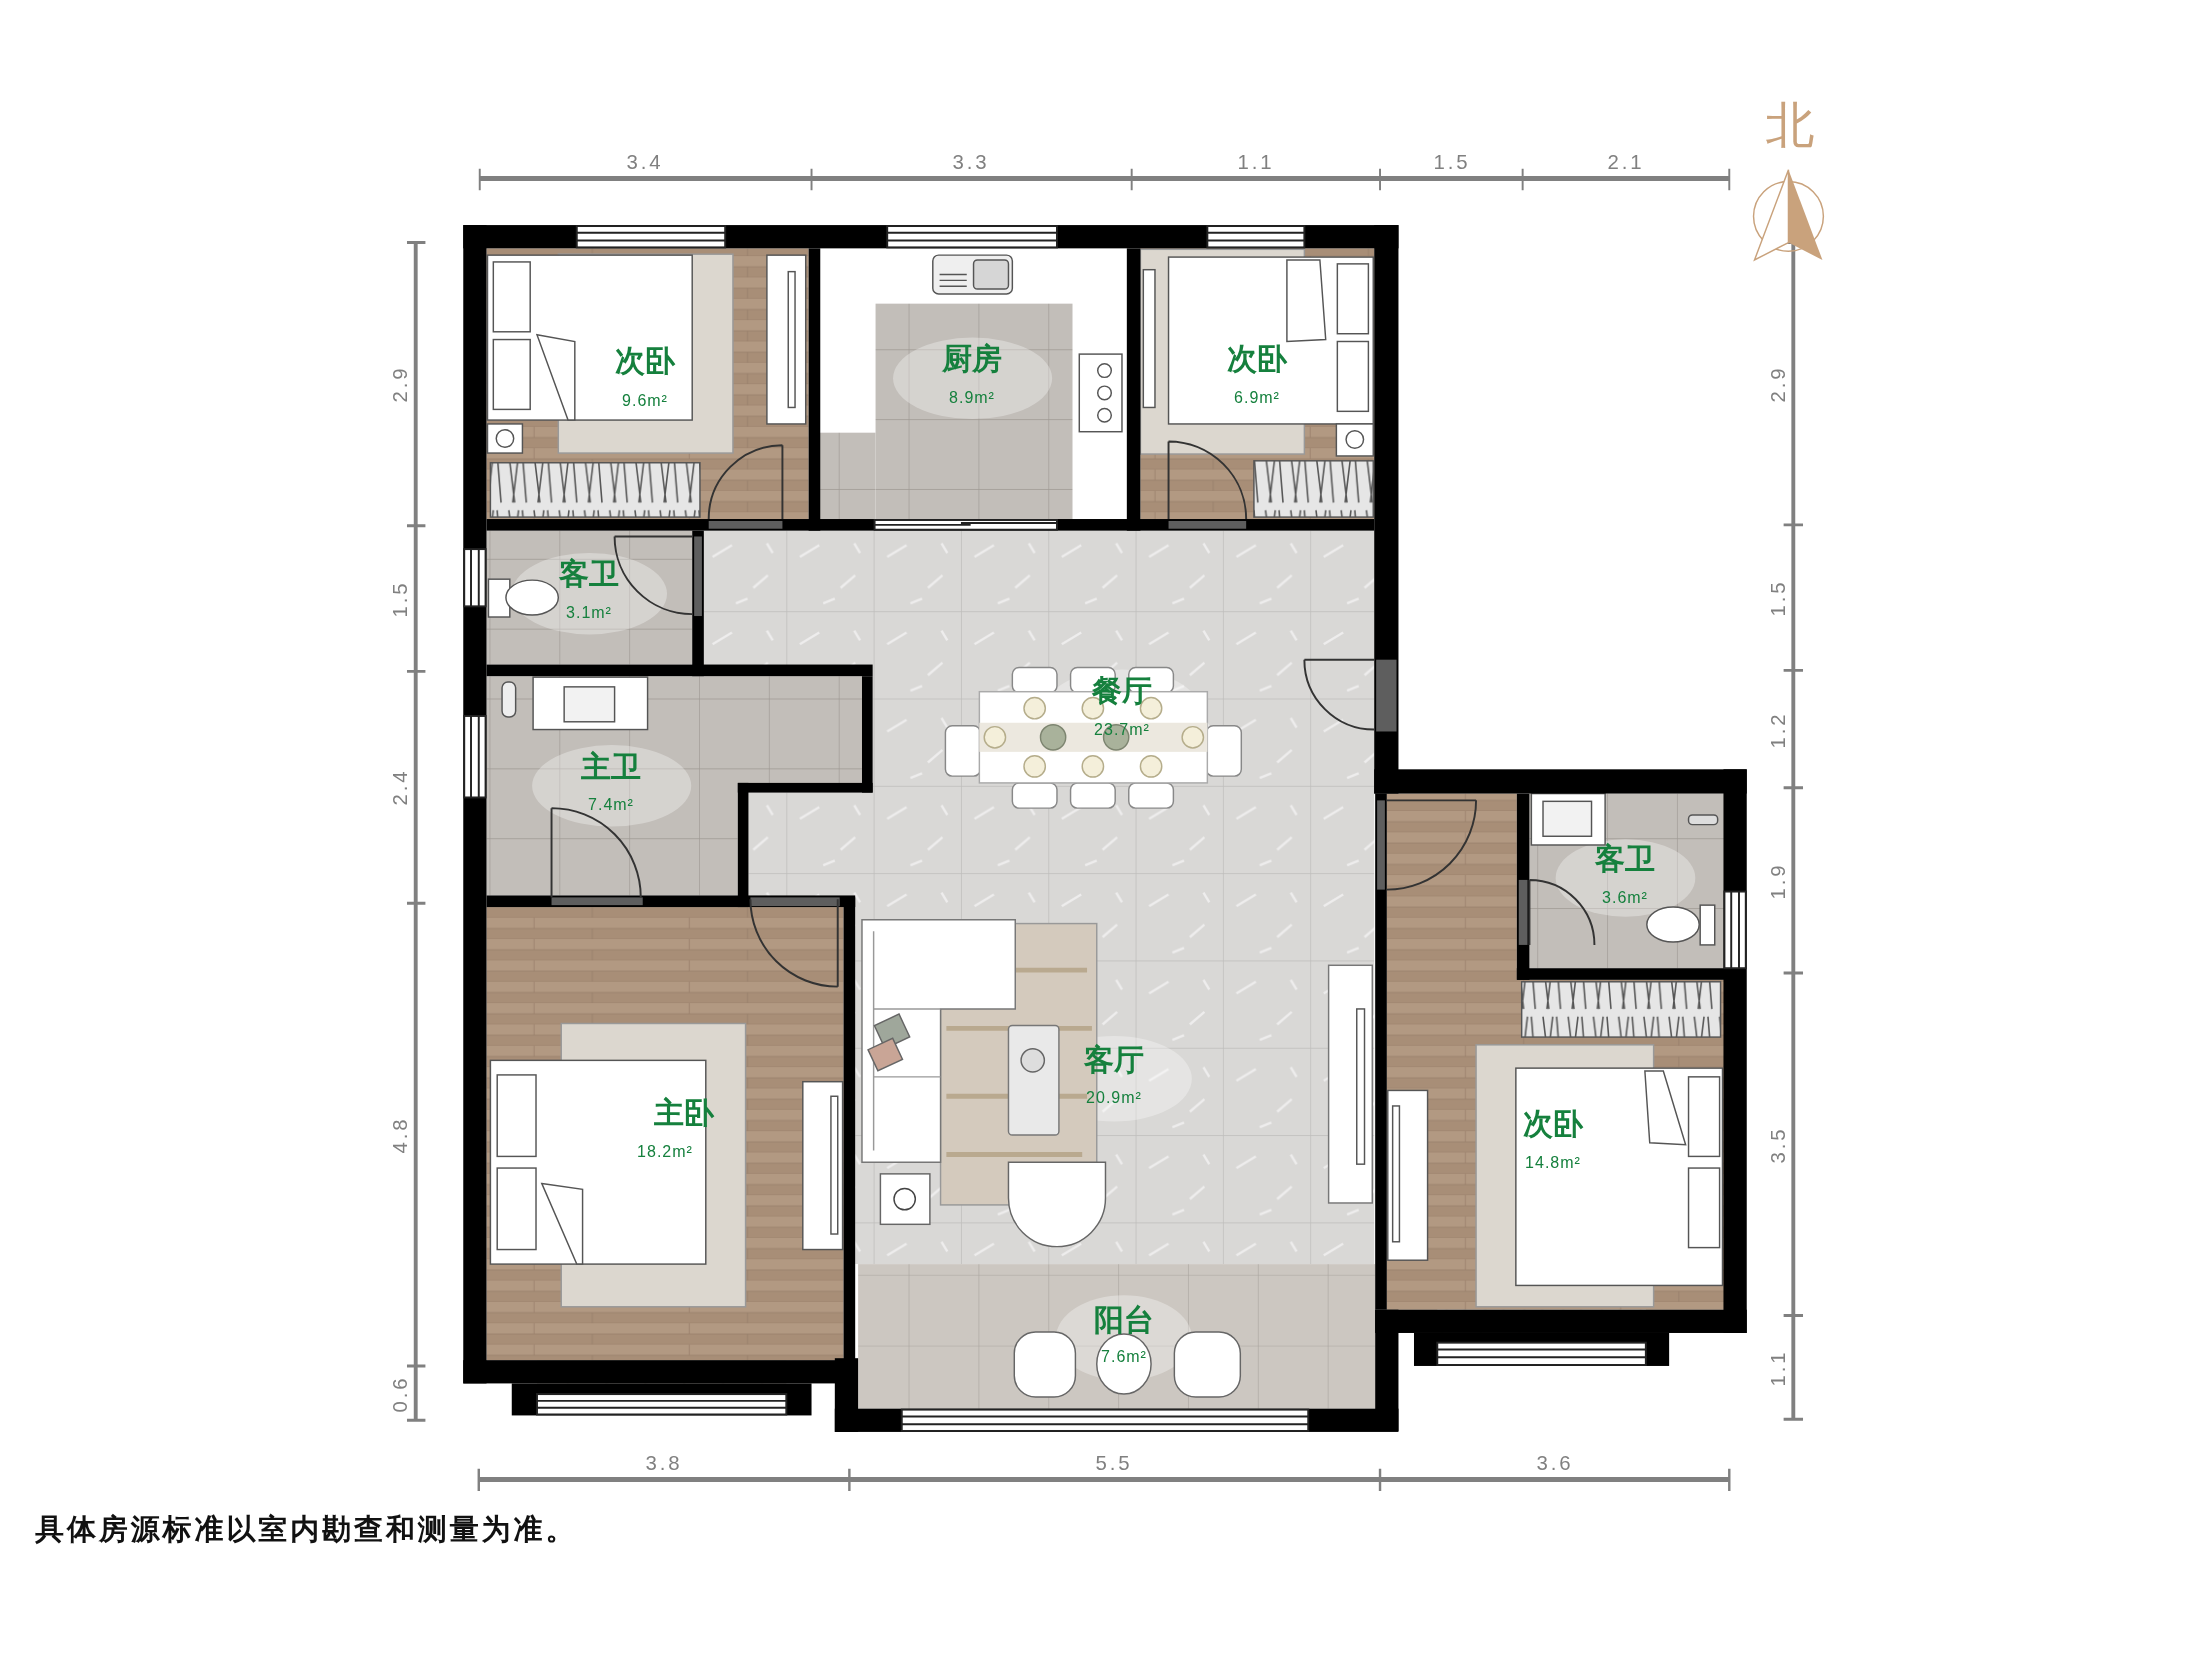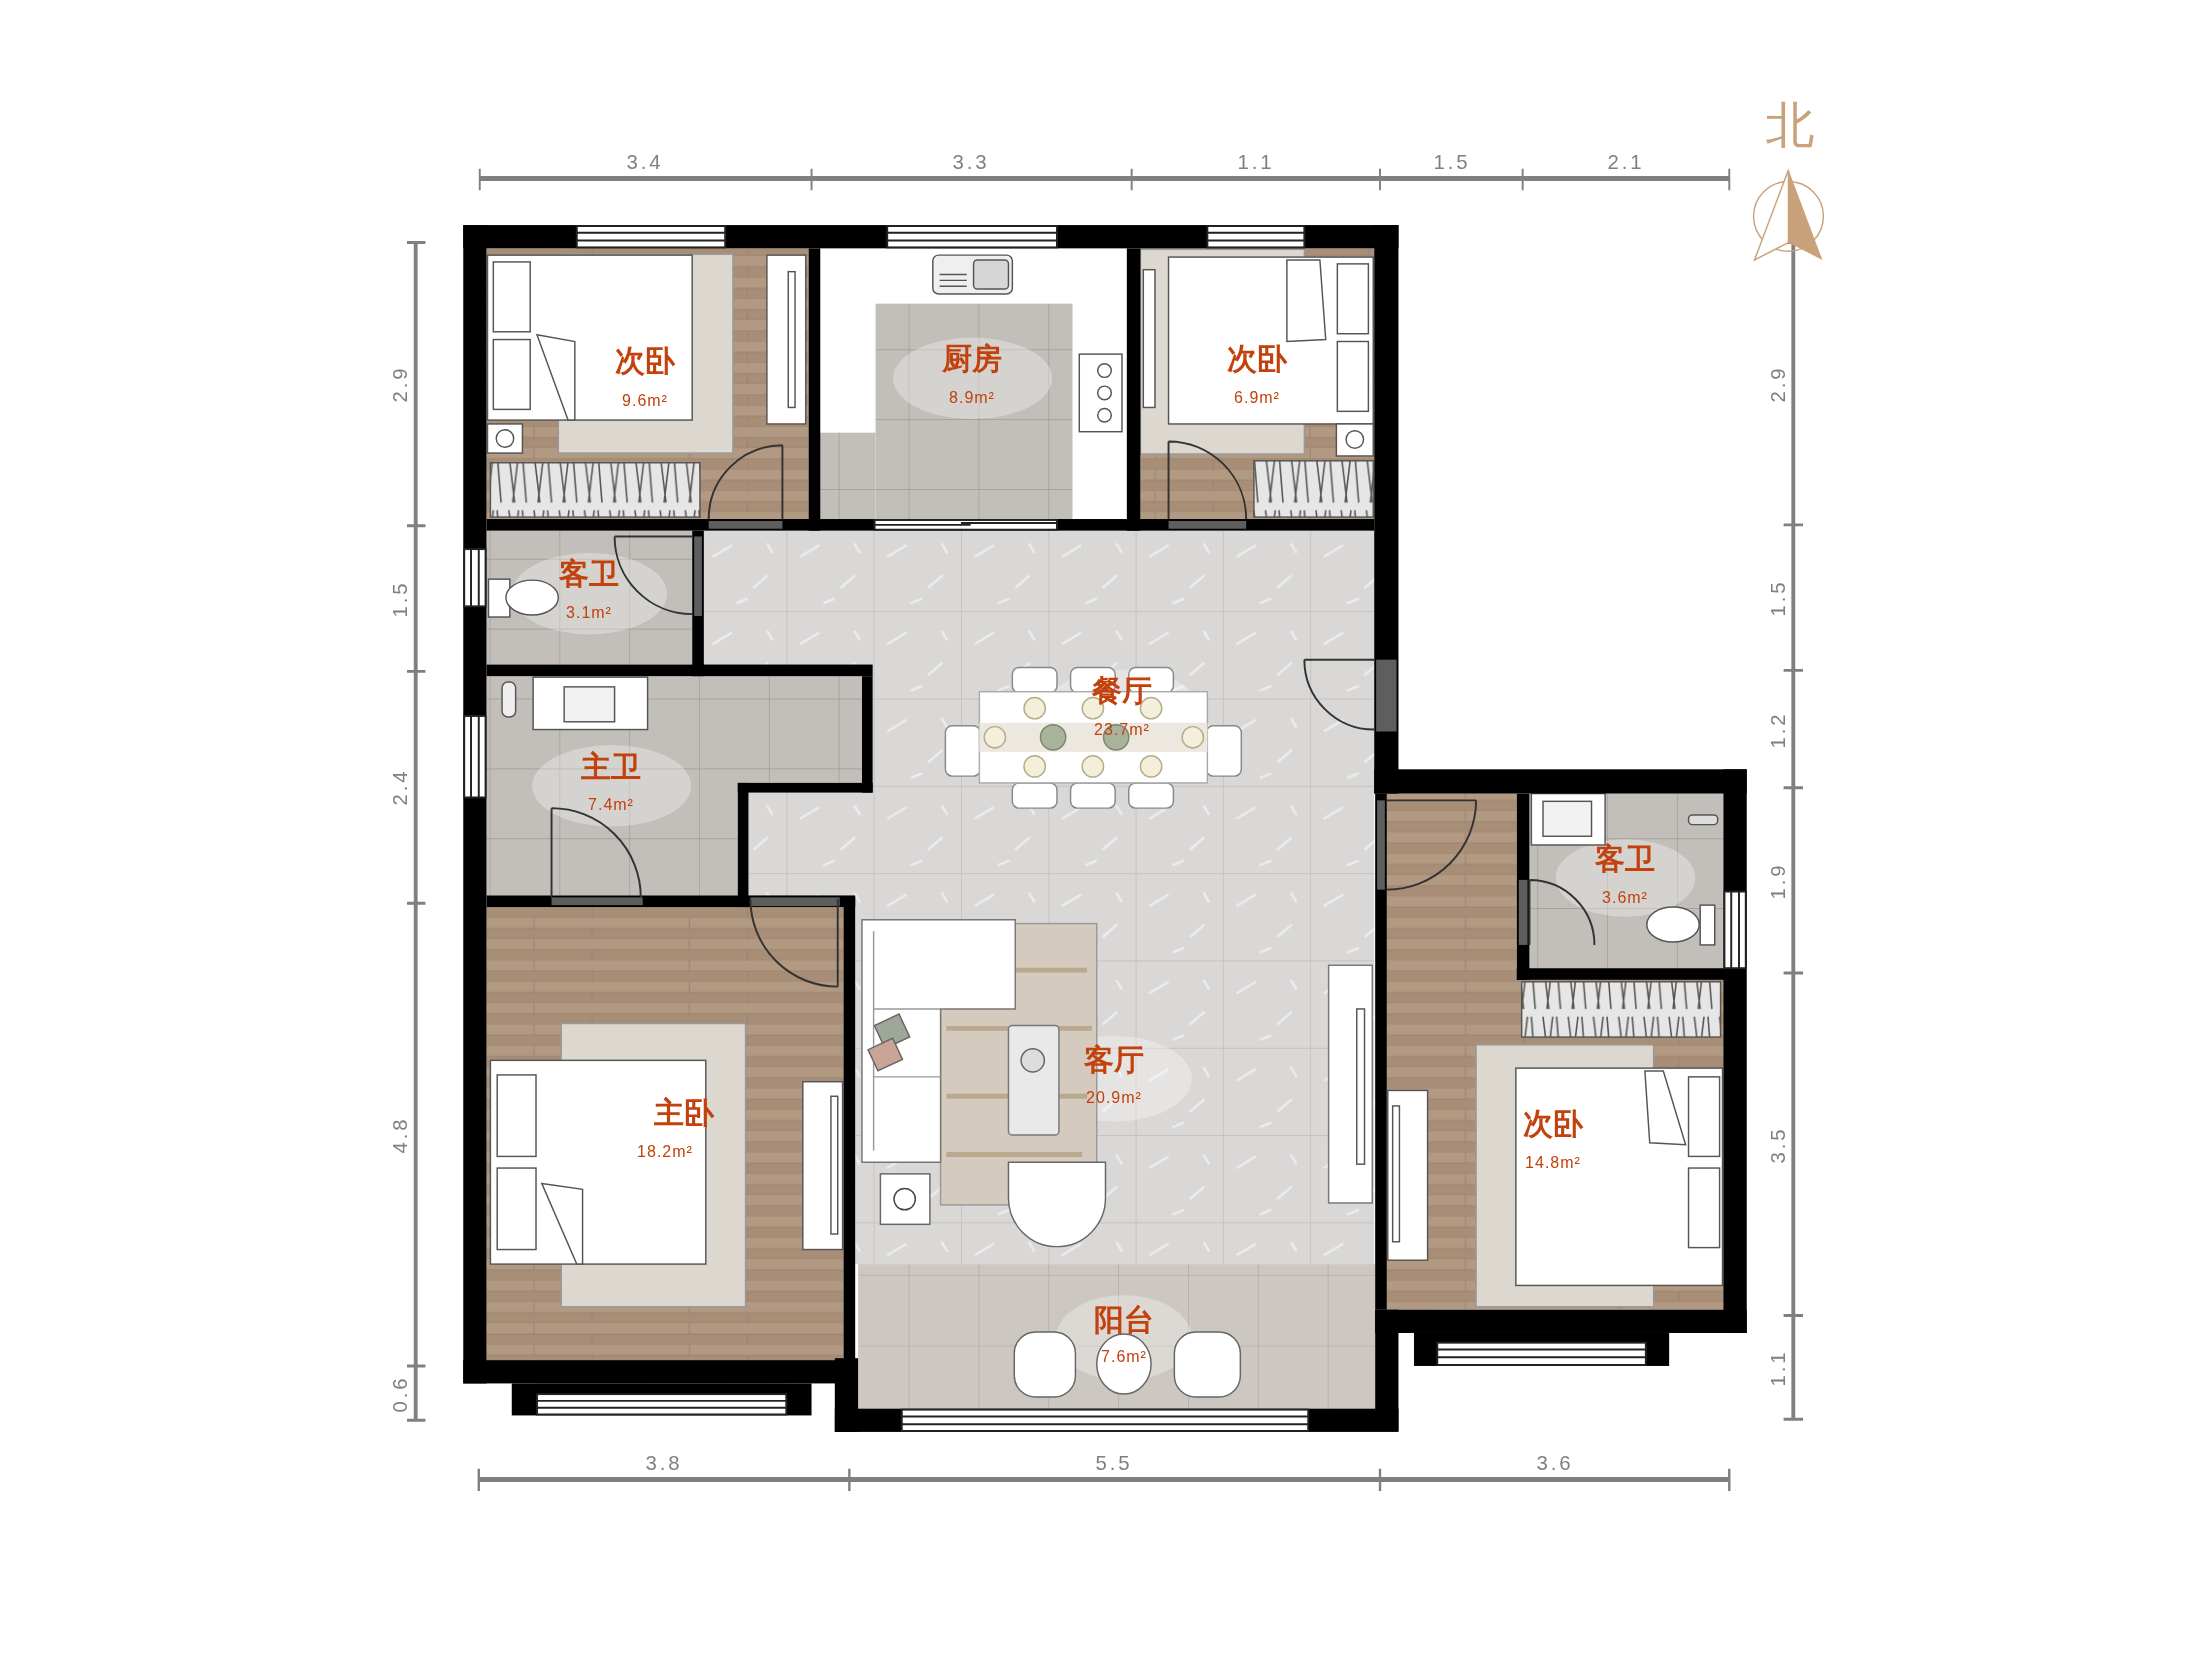--- a/index.html
+++ b/index.html
@@ -1,18 +1,18 @@
 <!DOCTYPE html>
 <html><head>
 <meta charset="utf-8">
 <style>
   html, body { margin: 0; padding: 0; background: #ffffff; }
   .canvas { position: relative; width: 2210px; height: 1657px; background: #ffffff; overflow: hidden; }
   .plan { position: absolute; left: 0; top: 0; }
-  .lbl { position: absolute; transform: translate(-50%, -50%); white-space: nowrap; color: #c2410c; }
+  .lbl { position: absolute; transform: translate(-50%, -50%); white-space: nowrap; color: #15803d; }
   .room-name { font-family: "Liberation Sans", "DejaVu Sans", sans-serif; font-size: 30px; font-weight: bold; }
   .room-area { font-family: "Liberation Sans", "DejaVu Sans", sans-serif; font-size: 16px; letter-spacing: 1px; }
   .dim { position: absolute; transform: translate(-50%, -50%); font-family: "Liberation Sans", "DejaVu Sans", sans-serif; font-size: 20.4px; color: #808080; letter-spacing: 2.9px; white-space: nowrap; }
   .dim.v { transform: translate(-50%, -50%) rotate(-90deg); }
   .north { position: absolute; left: 1790px; top: 126px; transform: translate(-50%, -50%); font-family: "DejaVu Sans", sans-serif; font-size: 49px; color: #c9a27c; font-weight: 200; }
   .footer { position: absolute; left: 35px; top: 1510px; font-family: "Liberation Sans", "DejaVu Sans", sans-serif; font-size: 29px; font-weight: bold; color: #111; letter-spacing: 2.9px; line-height: 39px; }
   .footer div { white-space: nowrap; }
 </style>
 </head>
 <body>
@@ -362,16 +362,17 @@
 <div>
   <div class="dim v" style="left:1778px;top:384px">2.9</div>
   <div class="dim v" style="left:1778px;top:598px">1.5</div>
   <div class="dim v" style="left:1778px;top:730px">1.2</div>
   <div class="dim v" style="left:1778px;top:881px">1.9</div>
   <div class="dim v" style="left:1778px;top:1145px">3.5</div>
   <div class="dim v" style="left:1778px;top:1368px">1.1</div>
 </div>
 
 <div class="footer">
+  <div>具体房源标准以室内勘查和测量为准。</div>
 </div>
 
 </div>
 
 
 </body></html>

